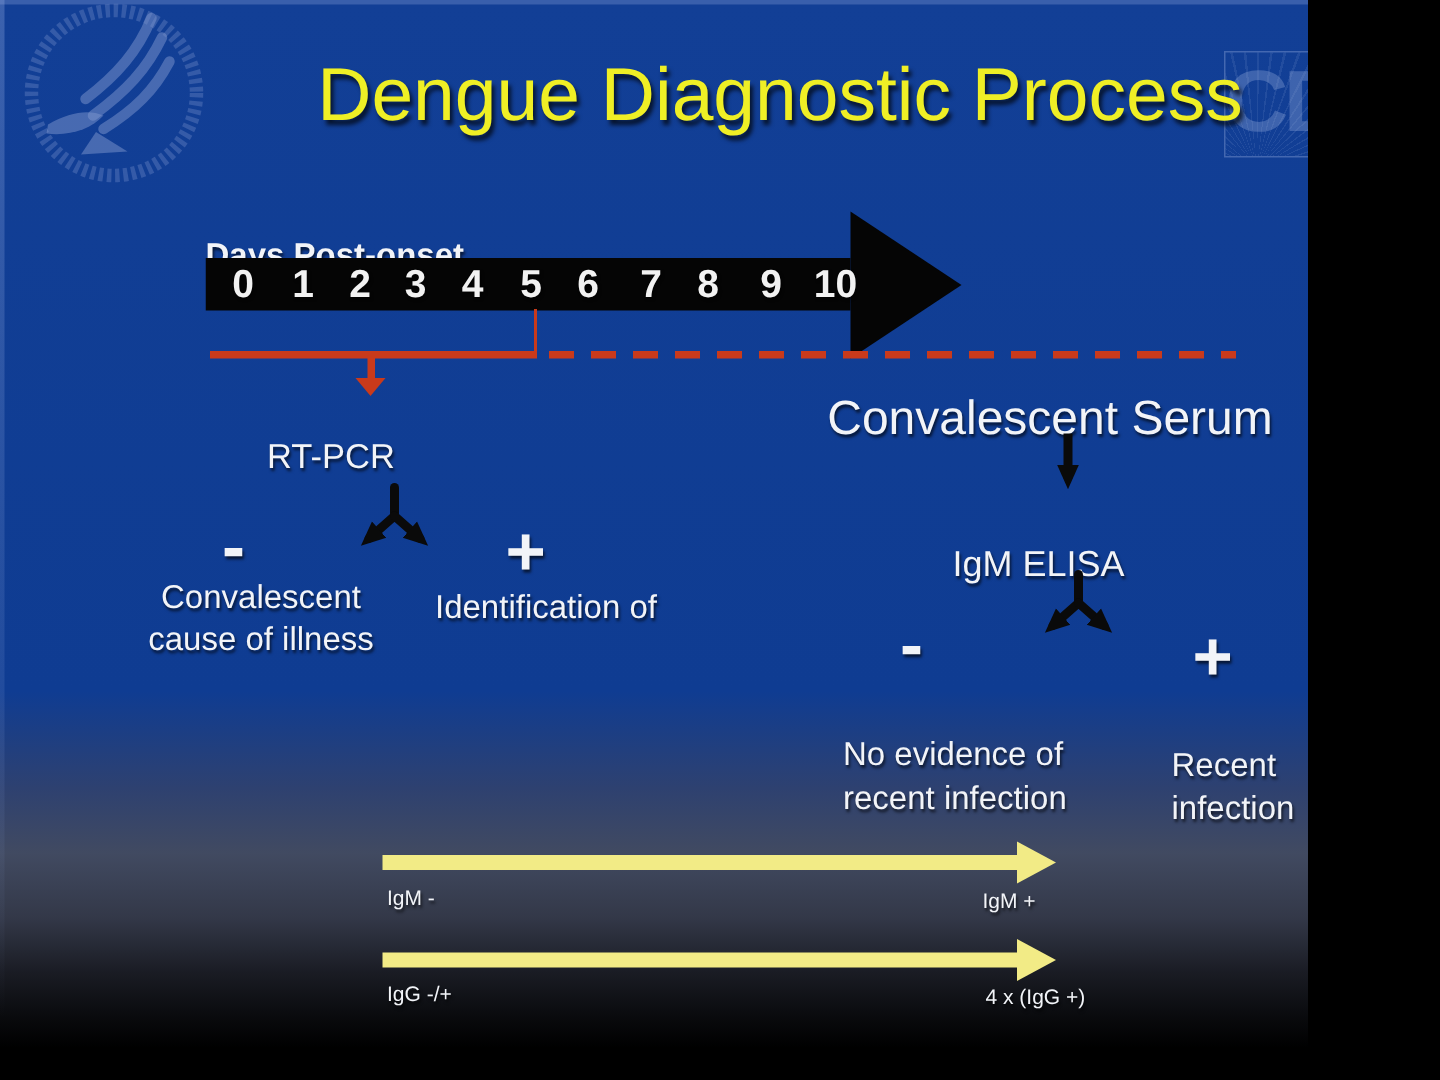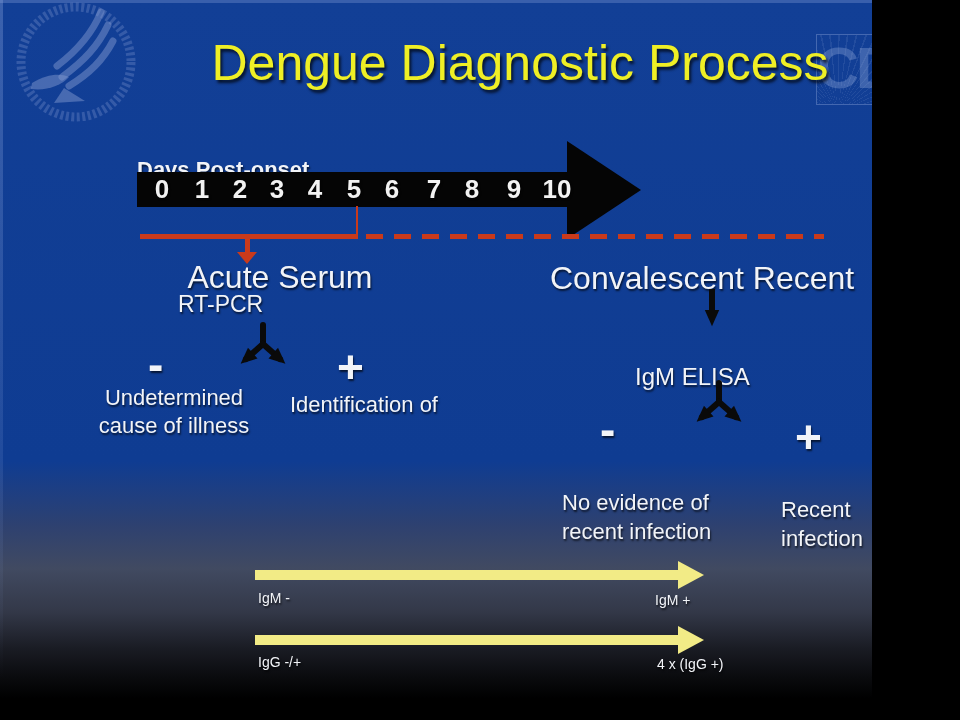--- a/index.html
+++ b/index.html
@@ -100,43 +100,42 @@
     <span class="abs day" style="left:514px">9</span>
     <span class="abs day" style="left:557px">10</span>
   </div>
 
   <div class="abs red-solid"></div>
   <div class="abs red-conn"></div>
   <div class="abs red-dashed"></div>
   <div class="abs red-stem"></div>
   <div class="abs red-head"></div>
 
-  <div class="abs wt heading" style="left:180px;top:259px;width:200px;">Acute Serum</div>
   <div class="abs wt sub" style="left:178px;top:291px;width:200px;">RT-PCR</div>
 
   <svg class="abs" style="left:218px;top:322px;" width="90" height="56" viewBox="0 0 90 56">
     <g stroke="#0A0A0A" stroke-width="6" stroke-linecap="round" fill="none">
       <line x1="45" y1="3" x2="45" y2="23"></line>
       <line x1="45" y1="22" x2="28" y2="37" marker-end="url(#mk-black)"></line>
       <line x1="45" y1="22" x2="62" y2="37" marker-end="url(#mk-black)"></line>
     </g>
   </svg>
 
   <div class="abs wt sign" style="left:148px;top:341px;">-</div>
   <div class="abs wt sign" style="left:337px;top:344px;">+</div>
 
   <div class="abs wt outcome" style="left:88px;top:384px;width:172px;text-align:center;">
-    <div>Undetermined</div>
+    <div>Convalescent</div>
     <div>cause of illness</div>
   </div>
   <div class="abs wt outcome" style="left:290px;top:391px;">
     <div>Identification of</div>
   </div>
 
-  <div class="abs wt heading" style="left:550px;top:260px;width:300px;">Convalescent Recent</div>
+  <div class="abs wt heading" style="left:550px;top:260px;width:300px;">Convalescent Serum</div>
 
   <svg class="abs" style="left:700px;top:287px;" width="24" height="50" viewBox="0 0 24 50">
     <line x1="12" y1="2" x2="12" y2="32" stroke="#0A0A0A" stroke-width="6" marker-end="url(#mk-black)"></line>
   </svg>
 
   <div class="abs wt sub" style="left:635px;top:343px;width:150px;font-size:24px;margin-top:20px;">IgM ELISA</div>
 
   <svg class="abs" style="left:674px;top:380px;" width="90" height="56" viewBox="0 0 90 56">
     <g stroke="#0A0A0A" stroke-width="6" stroke-linecap="round" fill="none">
       <line x1="45" y1="3" x2="45" y2="23"></line>

